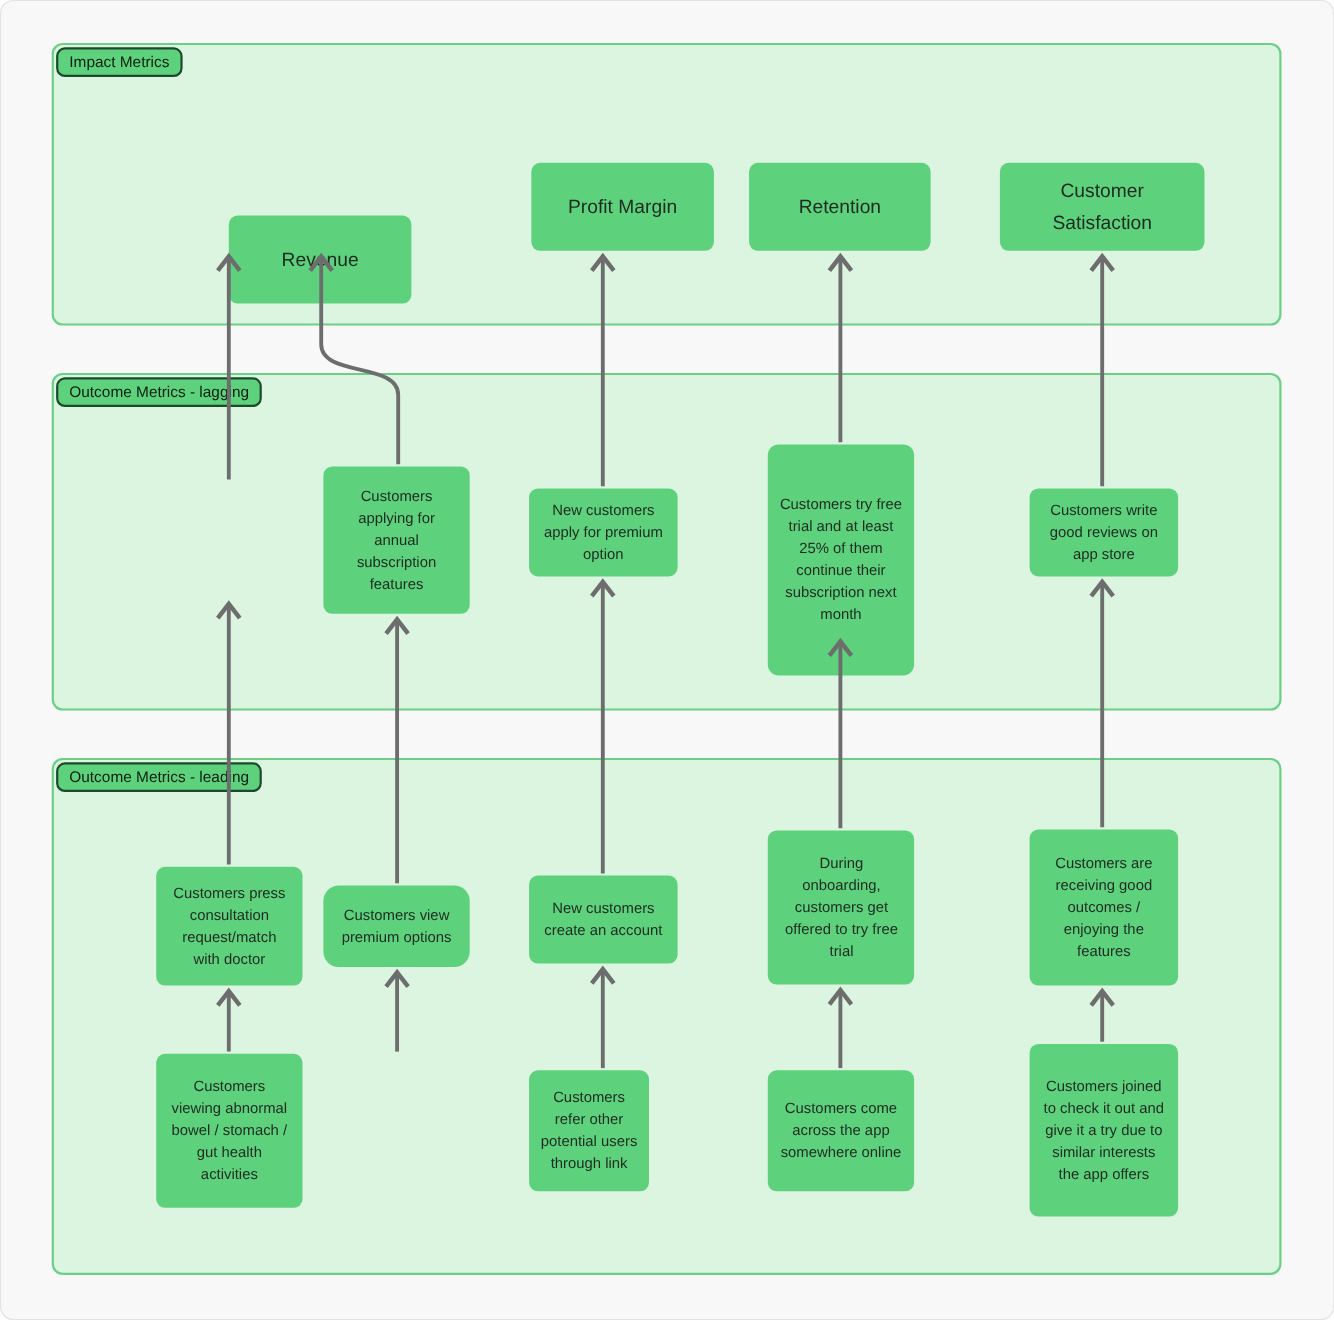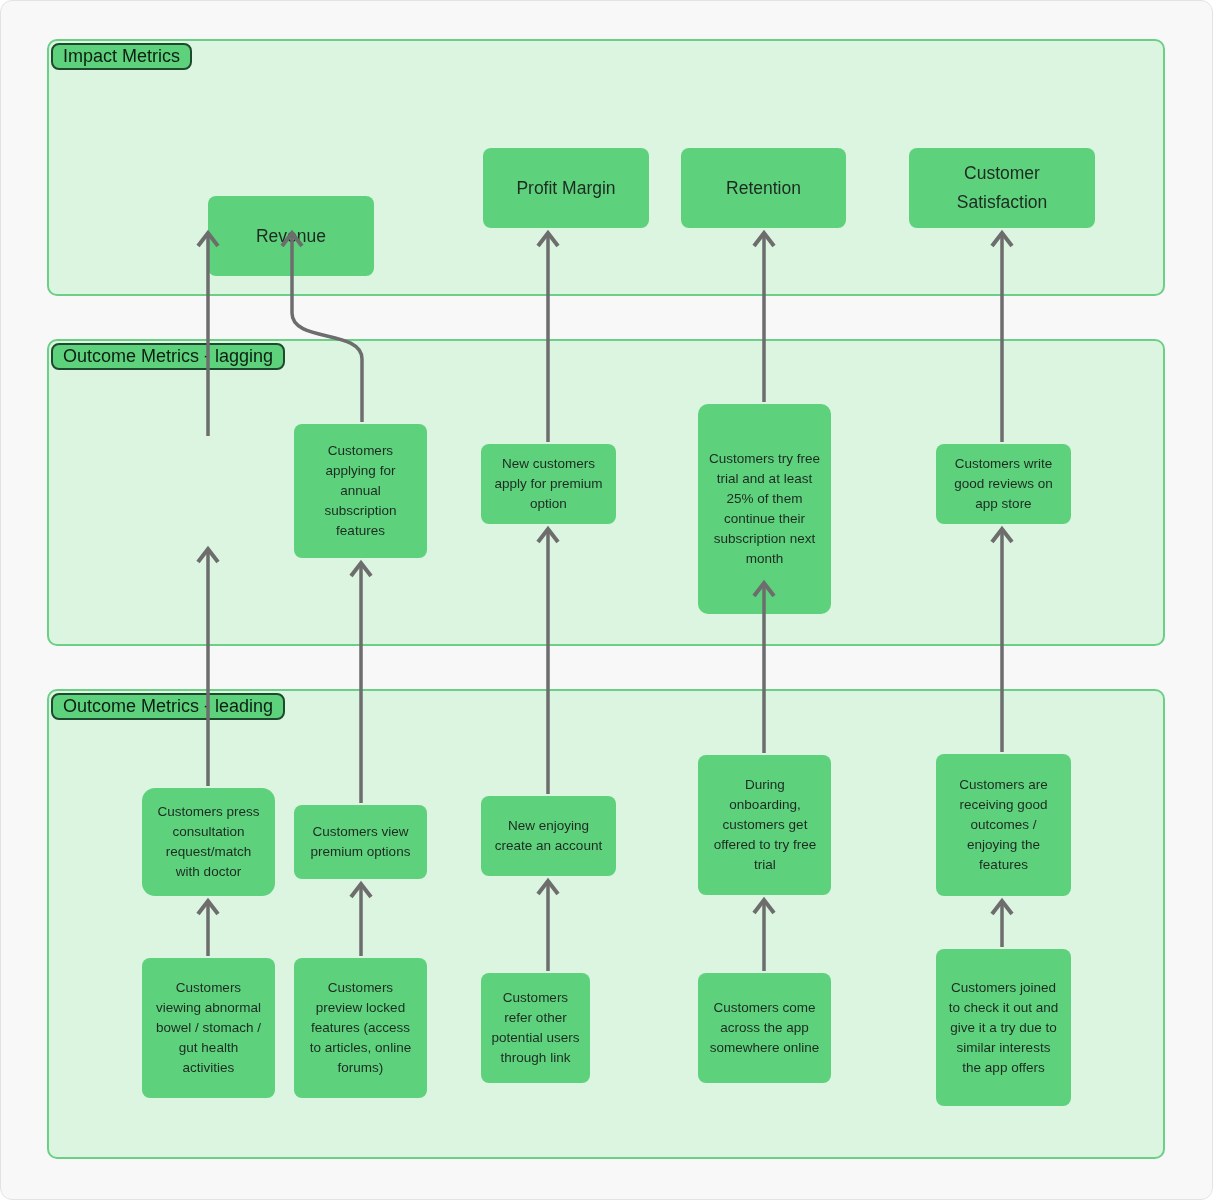--- a/index.html
+++ b/index.html
@@ -19,21 +19,21 @@
     border-radius:10px;
     box-sizing:border-box;
   }
   .badge{
     position:absolute;
     left:2px;top:2px;
     background:#5ed17d;
     border:2px solid #1d4a2d;
     border-radius:8px;
     padding:2px 10px 3px 10px;
-    font-size:18px;
+    font-size:14px;
     font-weight:500;
     color:#0c1f12;
     white-space:nowrap;
     line-height:18px;
   }
   .node{
     position:absolute;
     background:#5ed17d;
     border-radius:8px;
     box-sizing:border-box;
@@ -77,28 +77,27 @@
   <div class="node big" style="left:207px;top:147px;width:166px;height:80px;margin-top:48px;">Revenue</div>
   <div class="node big" style="left:464px;top:147px;width:166px;height:80px;margin-left:18px;">Profit Margin</div>
   <div class="node big" style="left:680px;top:147px;width:165px;height:80px;">Retention</div>
   <div class="node big" style="left:908px;top:147px;width:186px;height:80px;text-align:center;">Customer Satisfaction</div>
 
   <div class="node" style="left:293px;top:423px;width:133px;height:134px;">Customers applying for annual subscription features</div>
   <div class="node" style="left:480px;top:443px;width:135px;height:80px;">New customers apply for premium option</div>
   <div class="node" style="left:697px;top:403px;width:133px;height:210px;border-radius:10px;">Customers try free trial and at least 25% of them continue their subscription next month</div>
   <div class="node" style="left:935px;top:443px;width:135px;height:80px;">Customers write good reviews on app store</div>
 
-  <div class="node" style="left:141px;top:787px;width:133px;height:108px;border-radius:13px;">Customers press consultation request/match with doctor</div>
-  <div class="node" style="left:293px;top:804px;width:133px;height:74px;">Customers view premium options</div>
-  <div class="node" style="left:480px;top:795px;width:135px;height:80px;">New enjoying create an account</div>
+  <div class="node" style="left:141px;top:787px;width:133px;height:108px;">Customers press consultation request/match with doctor</div>
+  <div class="node" style="left:293px;top:804px;width:133px;height:74px;border-radius:14px;">Customers view premium options</div>
+  <div class="node" style="left:480px;top:795px;width:135px;height:80px;">New customers create an account</div>
   <div class="node" style="left:697px;top:754px;width:133px;height:140px;padding-left:11px;">During onboarding, customers get offered to try free trial</div>
   <div class="node" style="left:935px;top:753px;width:135px;height:142px;">Customers are receiving good outcomes / enjoying the features</div>
 
   <div class="node" style="left:141px;top:957px;width:133px;height:140px;">Customers viewing abnormal bowel / stomach / gut health activities</div>
-  <div class="node" style="left:293px;top:957px;width:133px;height:140px;">Customers preview locked features (access to articles, online forums)</div>
   <div class="node" style="left:480px;top:972px;width:109px;height:110px;">Customers refer other potential users through link</div>
   <div class="node" style="left:697px;top:972px;width:133px;height:110px;">Customers come across the app somewhere online</div>
   <div class="node" style="left:935px;top:948px;width:135px;height:157px;">Customers joined to check it out and give it a try due to similar interests the app offers</div>
 
   <svg class="connectors" width="1211" height="1198" viewBox="0 0 1211 1198">
     <defs>
       <marker id="ah" markerUnits="userSpaceOnUse" markerWidth="32" markerHeight="30" viewBox="-16 -15 32 30" refX="0" refY="0" orient="auto">
         <path d="M-13,-10 L0,0 L-13,10" fill="none" stroke="#6d6d6d" stroke-width="4"></path>
       </marker>
     </defs>

